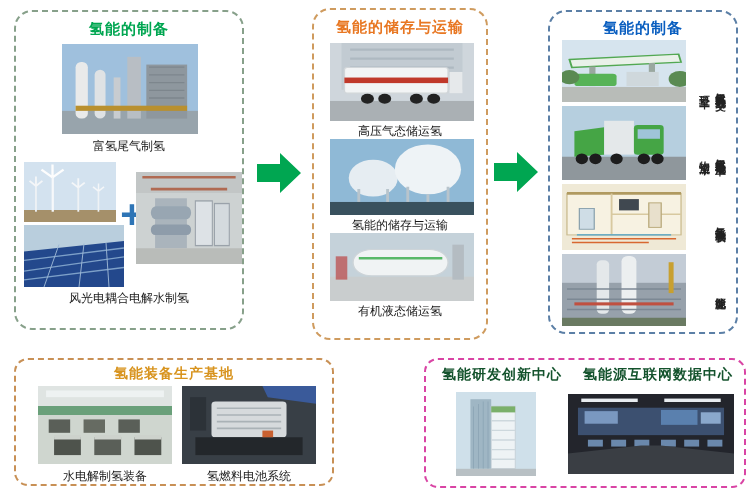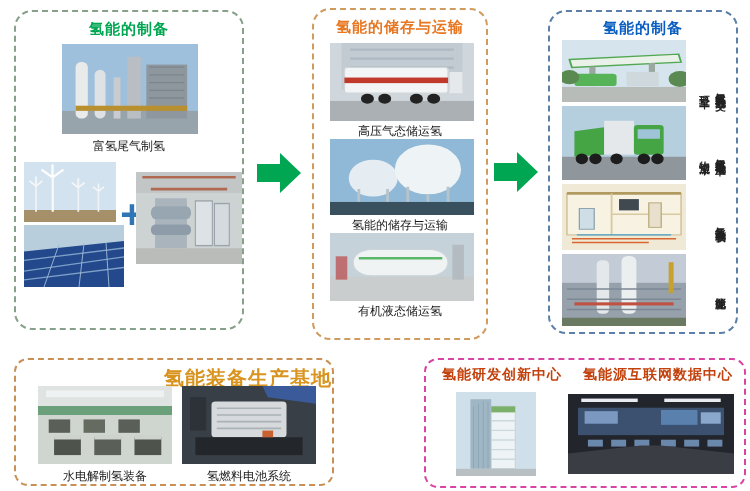--- a/index.html
+++ b/index.html
@@ -16,23 +16,23 @@
   .arrow{position:absolute;width:44px;height:46px;}
 
   
   #box-production{left:14px;top:10px;width:230px;height:320px;border-color:#87a08a;}
   #box-production .box-title{top:8px;color:#00a651;}
   #box-storage{left:312px;top:8px;width:176px;height:332px;border-color:#cf9b5e;}
   #box-storage .box-title{top:8px;color:#e87722;}
   #box-application{left:548px;top:10px;width:190px;height:324px;border-color:#5b7fa6;}
   #box-application .box-title{top:7px;color:#0b5fc0;}
   #box-base{left:14px;top:358px;width:320px;height:128px;border-radius:14px;border-color:#c89055;}
-  #box-base .box-title{top:5px;color:#d8941f;font-size:20px;text-align:right;}
+  #box-base .box-title{top:5px;color:#d8941f;font-size:14px;}
   #box-centers{left:424px;top:358px;width:322px;height:130px;border-radius:14px;border-color:#d944a4;}
-  .ctitle{position:absolute;top:6px;text-align:center;font-size:14px;font-weight:bold;color:#c2410c;letter-spacing:1px;}
+  .ctitle{position:absolute;top:6px;text-align:center;font-size:14px;font-weight:bold;color:#14532d;letter-spacing:1px;}
 </style>
 </head>
 <body>
 
 <div class="page">
 
   <div class="dbox" id="box-production">
     <div class="box-title">氢能的制备</div>
 
     <div class="ph" style="left:46px;top:32px;width:136px;height:90px;">
@@ -83,20 +83,21 @@
         <path d="M6 4 L94 4 M14 13 L86 13" stroke="#b06a52" stroke-width="2" fill="none"></path>
         <rect x="56" y="22" width="16" height="34" fill="#dde2e6" stroke="#9aa2aa"></rect>
         <rect x="74" y="24" width="14" height="32" fill="#d4dade" stroke="#9aa2aa"></rect>
         <rect x="18" y="20" width="30" height="38" fill="#aab4bc"></rect>
         <rect x="14" y="26" width="38" height="10" rx="5" fill="#98a6b2"></rect>
         <rect x="14" y="40" width="38" height="8" rx="4" fill="#8e9caa"></rect>
         <rect y="58" width="100" height="12" fill="#b9bcb9"></rect>
       </svg>
     </div>
 
+    <div class="cap" style="top:278px;">风光电耦合电解水制氢</div>
   </div>
 
   <svg class="arrow" style="left:257px;top:150px;" viewBox="0 0 44 46">
     <polygon points="0,14 23,14 23,3 44,23 23,43 23,32 0,32" fill="#00a651"></polygon>
   </svg>
 
   <div class="dbox" id="box-storage">
     <div class="box-title">氢能的储存与运输</div>
 
     <div class="ph" style="left:16px;top:33px;width:144px;height:78px;">

